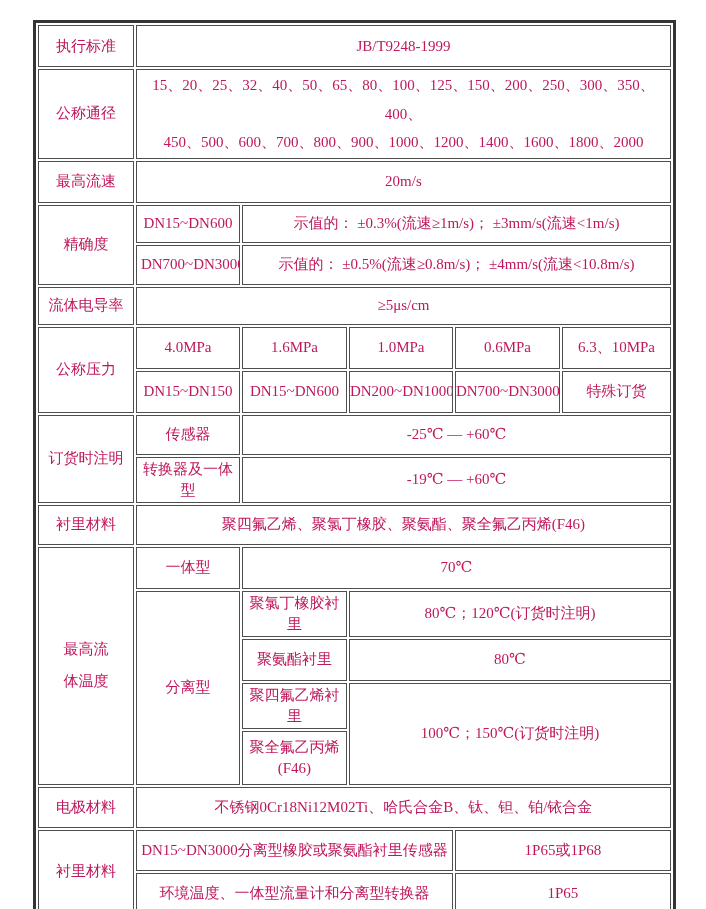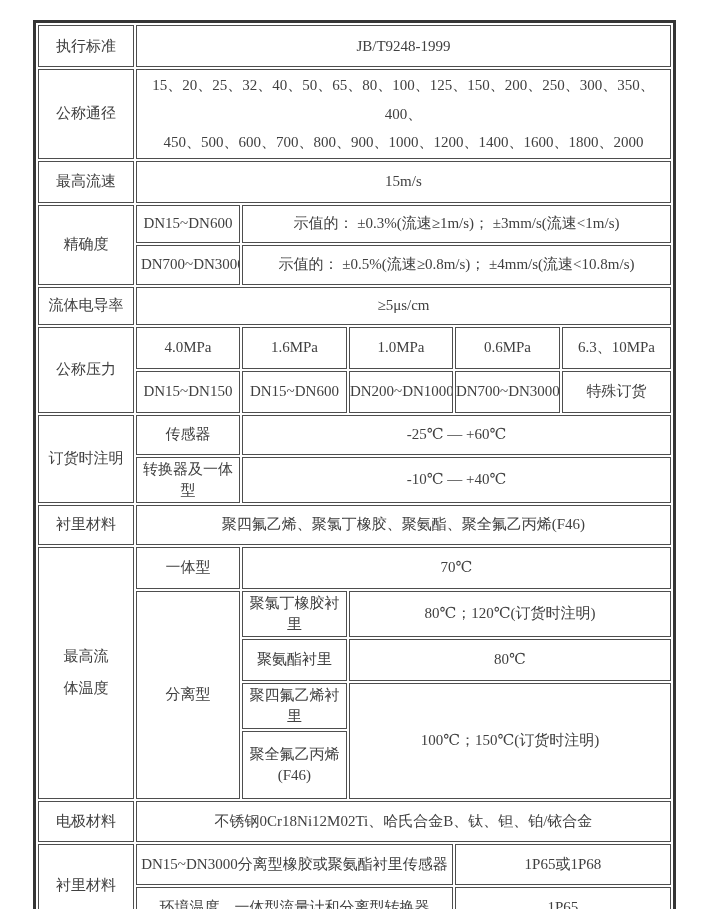--- a/index.html
+++ b/index.html
@@ -3,21 +3,21 @@
 <meta charset="utf-8">
 <style>
   html, body { margin: 0; padding: 0; background: #ffffff; }
   .page {
     width: 706px;
     height: 909px;
     box-sizing: border-box;
     background: #ffffff;
     padding: 20px 30px 20px 33px;
     font-family: "Liberation Serif", "DejaVu Serif", serif;
-    color: #404040;
+    color: #be185d;
   }
   table.spec {
     border-collapse: separate;
     border-spacing: 2px;
     border: 3px solid #353535;
     width: 643px;
     table-layout: fixed;
     background: #ffffff;
   }
   table.spec td {
@@ -54,21 +54,21 @@
     </tr>
 
     <tr>
       <td style="height:66px">公称通径</td>
       <td colspan="5" class="pre left" style="line-height:1.9">15、20、25、32、40、50、65、80、100、125、150、200、250、300、350、400、
 450、500、600、700、800、900、1000、1200、1400、1600、1800、2000</td>
     </tr>
 
     <tr>
       <td style="height:38px">最高流速</td>
-      <td colspan="5">15m/s</td>
+      <td colspan="5">20m/s</td>
     </tr>
 
     <tr>
       <td rowspan="2">精确度</td>
       <td style="height:34px">DN15~DN600</td>
       <td colspan="4">示值的： ±0.3%(流速≥1m/s)；  ±3mm/s(流速&lt;1m/s)</td>
     </tr>
     <tr>
       <td style="height:36px">DN700~DN3000</td>
       <td colspan="4">示值的： ±0.5%(流速≥0.8m/s)；  ±4mm/s(流速&lt;10.8m/s)</td>
@@ -95,21 +95,21 @@
       <td>特殊订货</td>
     </tr>
 
     <tr>
       <td rowspan="2">订货时注明</td>
       <td style="height:36px">传感器</td>
       <td colspan="4">-25℃ — +60℃</td>
     </tr>
     <tr>
       <td style="height:37px; padding:1px 0">转换器及一体型</td>
-      <td colspan="4">-10℃ — +40℃</td>
+      <td colspan="4">-19℃ — +60℃</td>
     </tr>
 
     <tr>
       <td style="height:36px">衬里材料</td>
       <td colspan="5">聚四氟乙烯、聚氯丁橡胶、聚氨酯、聚全氟乙丙烯(F46)</td>
     </tr>
 
     <tr>
       <td rowspan="5" class="pre" style="line-height:2.1">最高流
 体温度</td>
@@ -123,21 +123,21 @@
     </tr>
     <tr>
       <td style="height:38px">聚氨酯衬里</td>
       <td colspan="3">80℃</td>
     </tr>
     <tr>
       <td style="height:30px; padding:1px 0">聚四氟乙烯衬里</td>
       <td colspan="3" rowspan="2">100℃；150℃(订货时注明)</td>
     </tr>
     <tr>
-      <td style="height:36px; padding:12px 0">聚全氟乙丙烯(F46)</td>
+      <td style="height:36px; padding:5px 0">聚全氟乙丙烯(F46)</td>
     </tr>
 
     <tr>
       <td style="height:37px">电极材料</td>
       <td colspan="5">不锈钢0Cr18Ni12M02Ti、哈氏合金B、钛、钽、铂/铱合金</td>
     </tr>
 
     <tr>
       <td rowspan="2">衬里材料</td>
       <td colspan="3" style="height:37px">DN15~DN3000分离型橡胶或聚氨酯衬里传感器</td>

